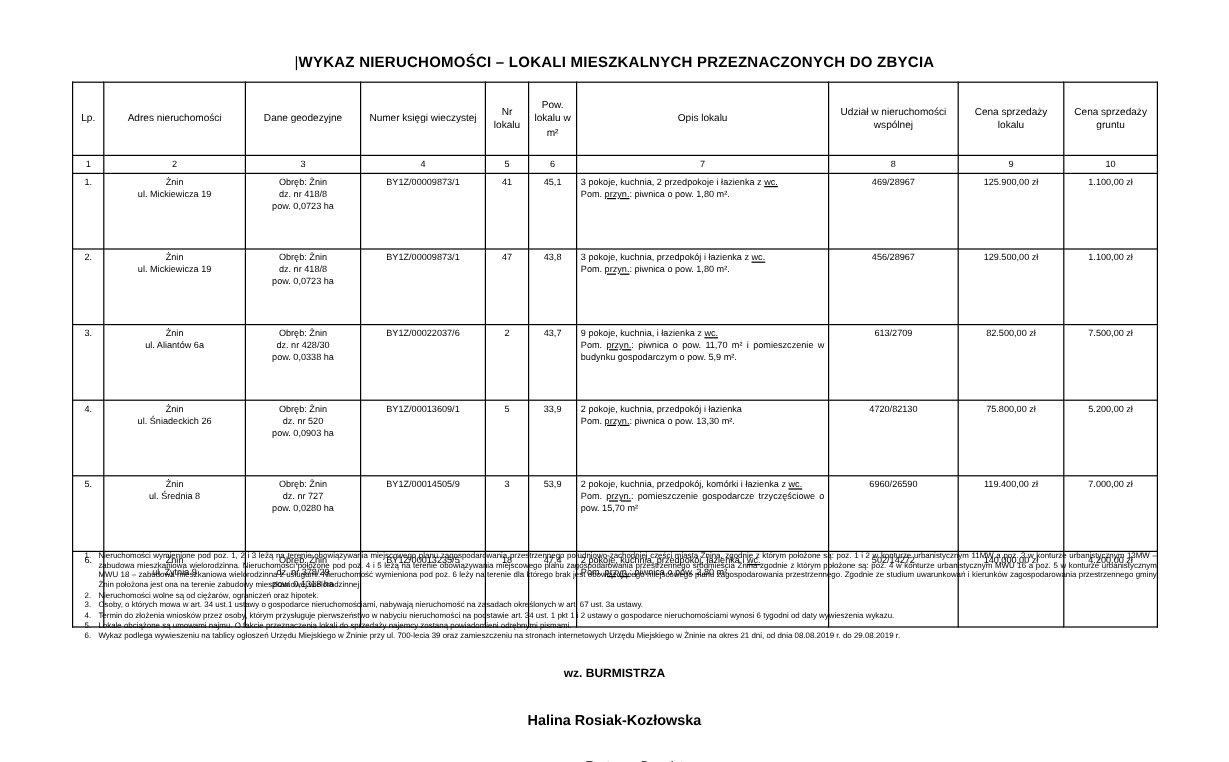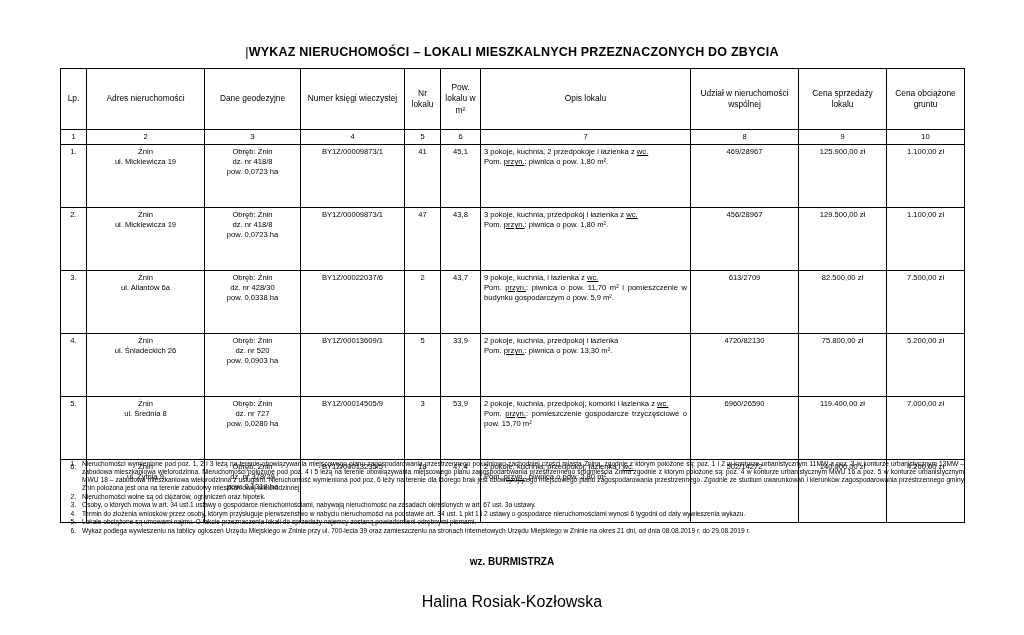--- a/index.html
+++ b/index.html
@@ -107,22 +107,23 @@
     top: 556px;
     width: 1024px;
     text-align: center;
   }
   .signature .line1 {
     font-size: 10px;
     font-weight: bold;
     margin-bottom: 26px;
   }
   .signature .line2 {
-    font-size: 16px;
+    font-size: 12px;
     margin-bottom: 26px;
+    font-weight: bold;
   }
   .signature .line3 {
     font-size: 10.5px;
     padding-left: 48px;
   }
 </style>
 </head>
 <body>
 
 <div class="page">
@@ -146,21 +147,21 @@
       <tr>
         <th>Lp.</th>
         <th>Adres nieruchomości</th>
         <th>Dane geodezyjne</th>
         <th>Numer księgi wieczystej</th>
         <th>Nr lokalu</th>
         <th>Pow. lokalu w m²</th>
         <th>Opis lokalu</th>
         <th>Udział w nieruchomości wspólnej</th>
         <th>Cena sprzedaży lokalu</th>
-        <th>Cena obciążone gruntu</th>
+        <th>Cena sprzedaży gruntu</th>
       </tr>
       <tr class="numrow">
         <td>1</td>
         <td>2</td>
         <td>3</td>
         <td>4</td>
         <td>5</td>
         <td>6</td>
         <td>7</td>
         <td>8</td>

